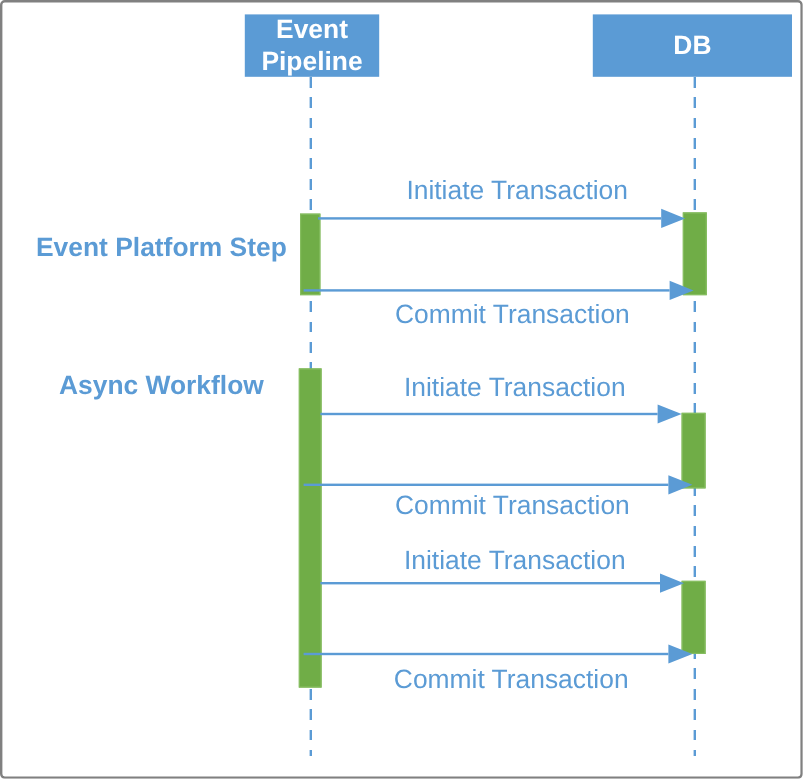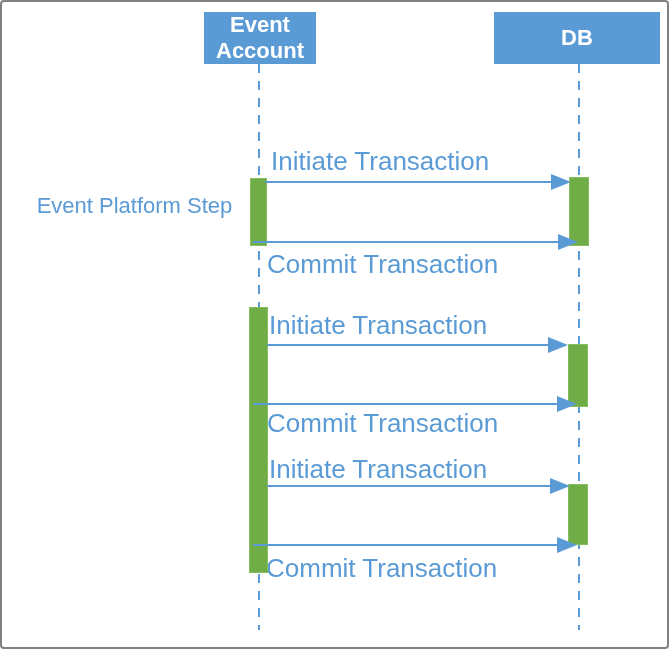--- a/index.html
+++ b/index.html
@@ -63,52 +63,53 @@
   }
   #arrow-i1{left:263px;top:179px;width:286px;}
   #arrow-c1{left:251px;top:239px;width:305px;z-index:4;}
   #arrow-i2{left:265px;top:342px;width:281px;}
   #arrow-c2{left:251px;top:401px;width:304px;z-index:4;}
   #arrow-i3{left:265px;top:483px;width:283px;}
   #arrow-c3{left:251px;top:542px;width:304px;z-index:4;}
   .msg-label{
     position:absolute;
     width:320px;
-    text-align:left;
+    text-align:center;
     color:#5B9BD5;
-    font-size:26px;
+    font-size:22px;
     white-space:nowrap;
     z-index:1;
   }
   #lbl-i1{left:269px;top:144px;}
   #lbl-c1{left:265px;top:247px;}
   #lbl-i2{left:267px;top:308px;}
   #lbl-c2{left:265px;top:406px;}
   #lbl-i3{left:267px;top:452px;}
   #lbl-c3{left:264px;top:551px;}
   .side-label{
     position:absolute;
     left:15px;width:235px;
     text-align:center;
     color:#5B9BD5;
     font-size:22px;
     line-height:29px;
     white-space:nowrap;
+    font-weight:bold;
   }
   #side-step{top:189px;}
   #side-async{top:304px;}
 </style>
 </head>
 <body>
 
 <div class="canvas">
 
   <div class="actor-box" id="actor-event">
     <span>Event</span>
-    <span>Account</span>
+    <span>Pipeline</span>
   </div>
   <div class="actor-box" id="actor-db">
     <span>DB</span>
   </div>
 
   <div class="lifeline" id="lifeline-left"></div>
   <div class="lifeline" id="lifeline-right"></div>
 
   <div class="activation" id="act-left-1"></div>
   <div class="activation" id="act-right-1"></div>
@@ -138,14 +139,15 @@
   <div class="arrow" id="arrow-i3">
     <span class="head"></span>
   </div>
   <div class="arrow" id="arrow-c3">
     <span class="head"></span>
   </div>
 
   <div class="side-label" id="side-step">
     <div>Event Platform Step</div>
   </div>
+  <div class="side-label" id="side-async">Async Workflow</div>
 
 </div>
 
 </body></html>

